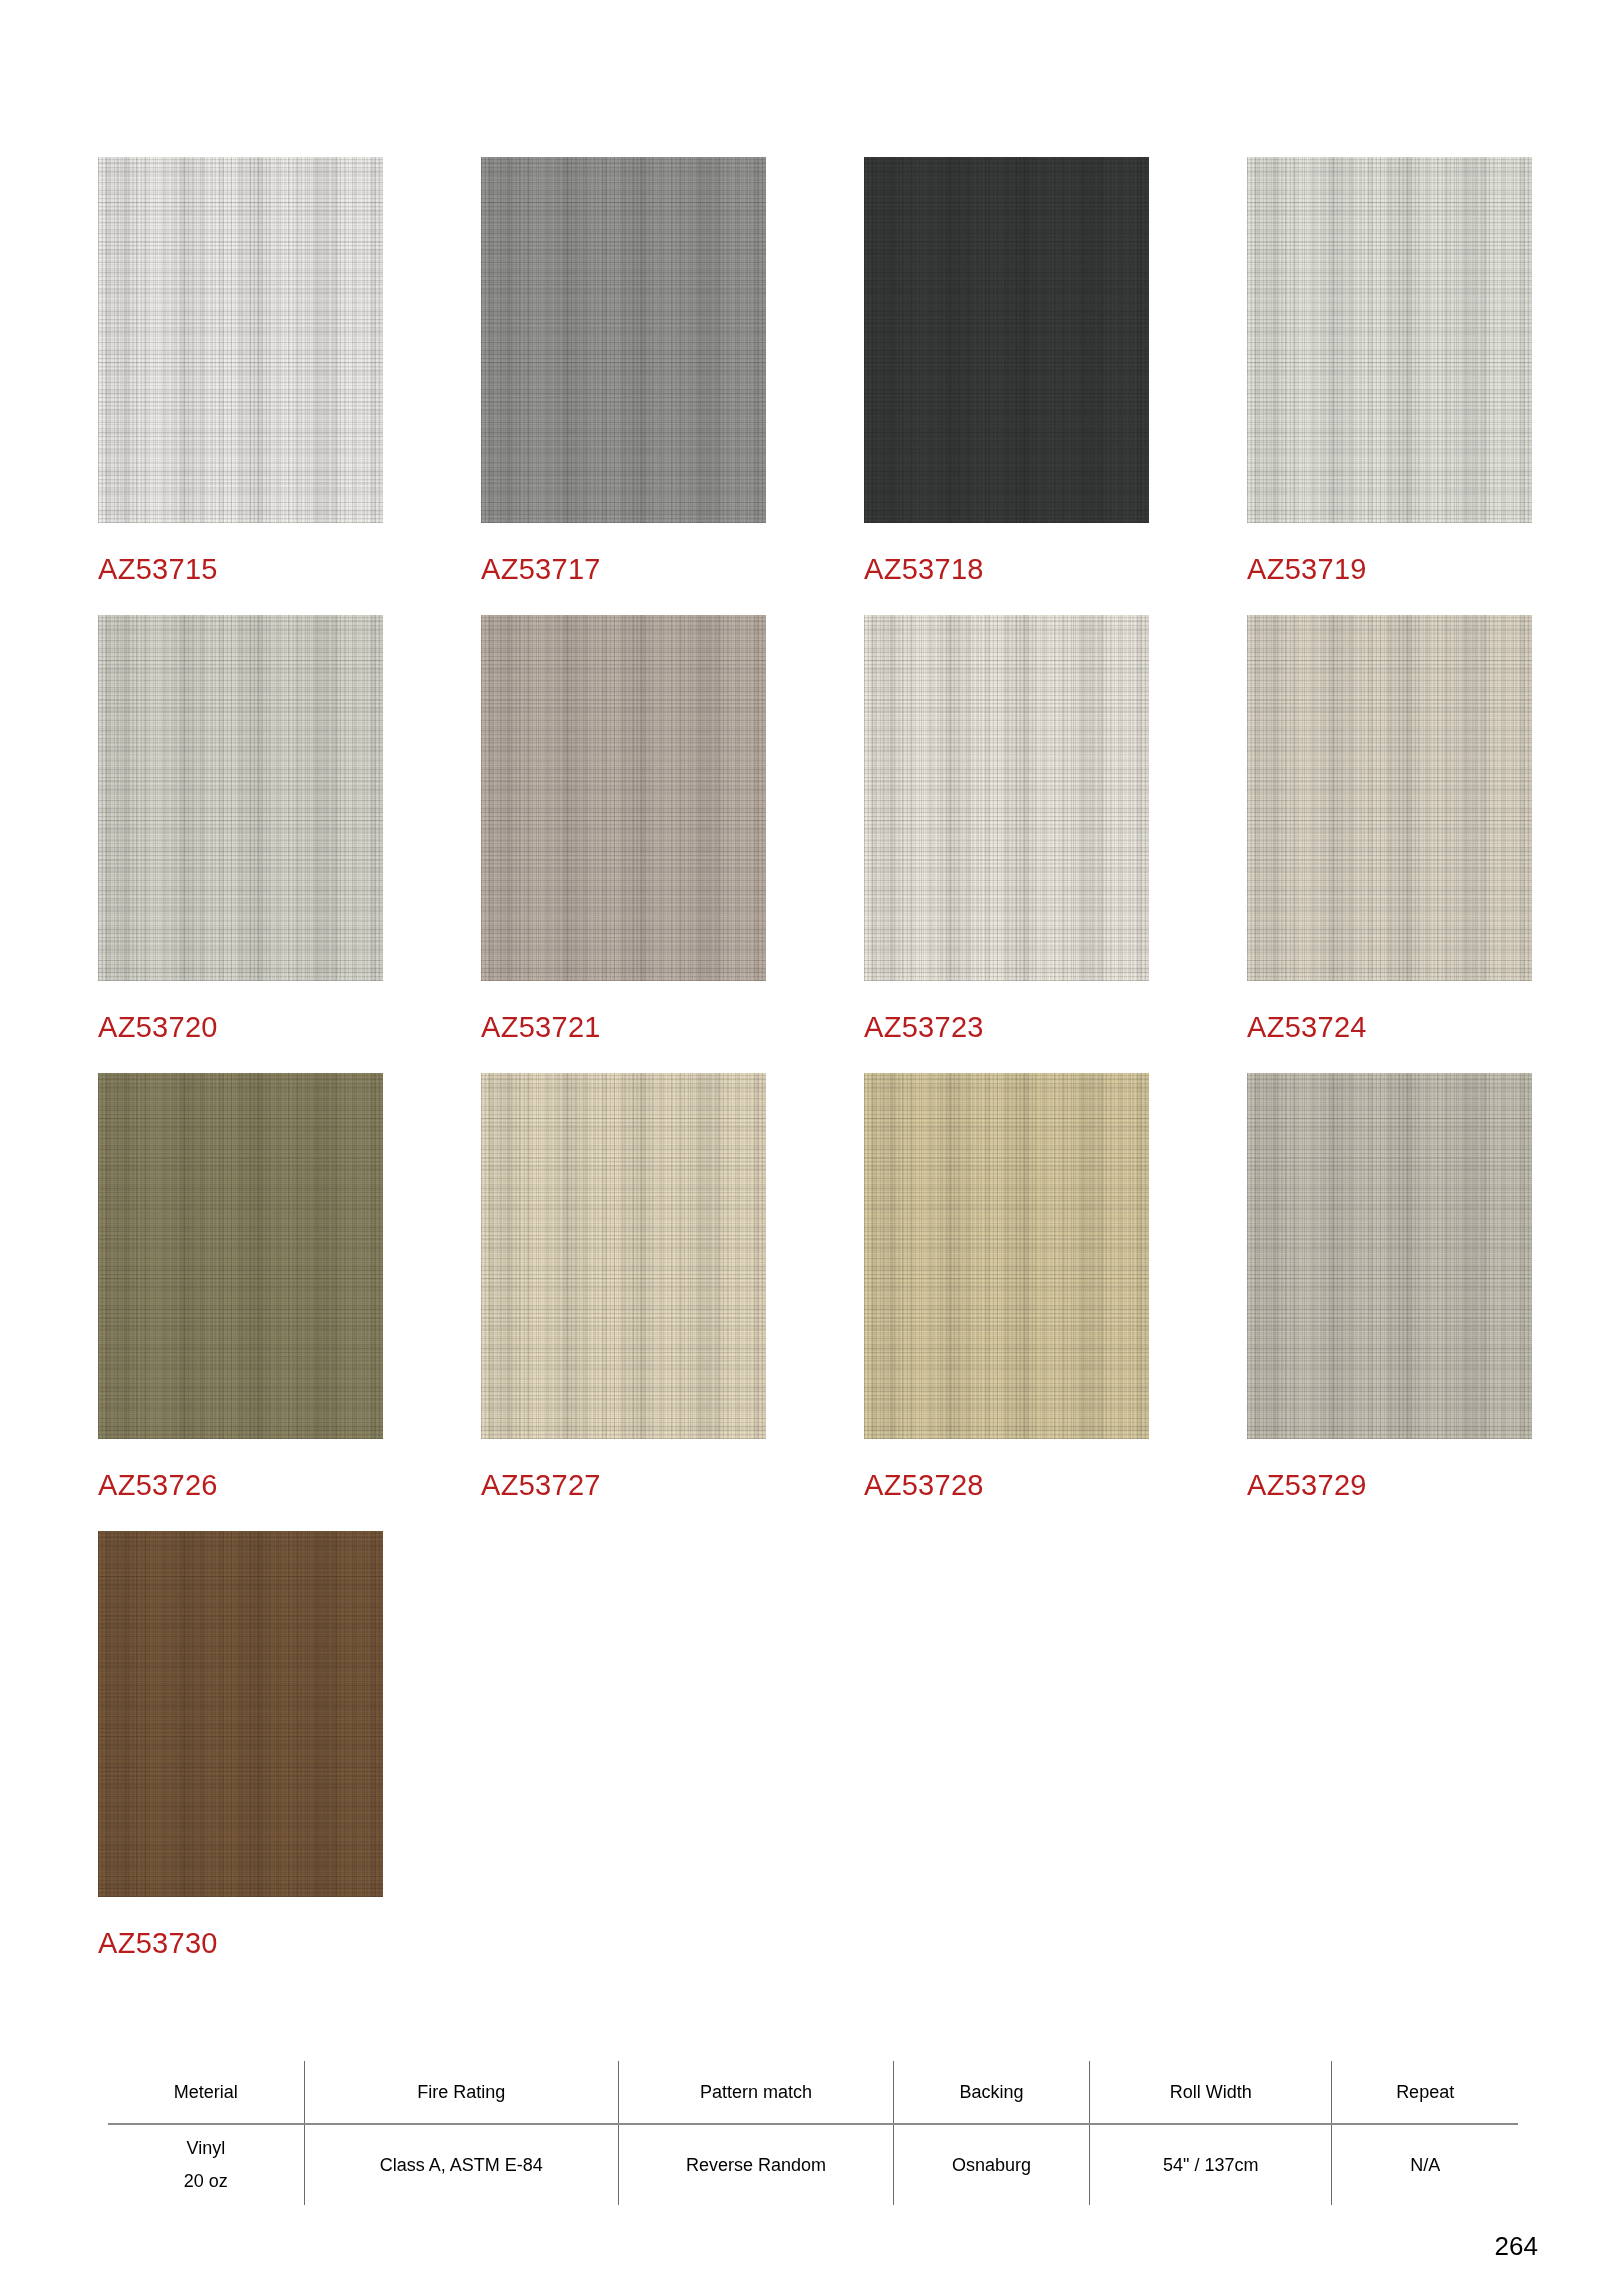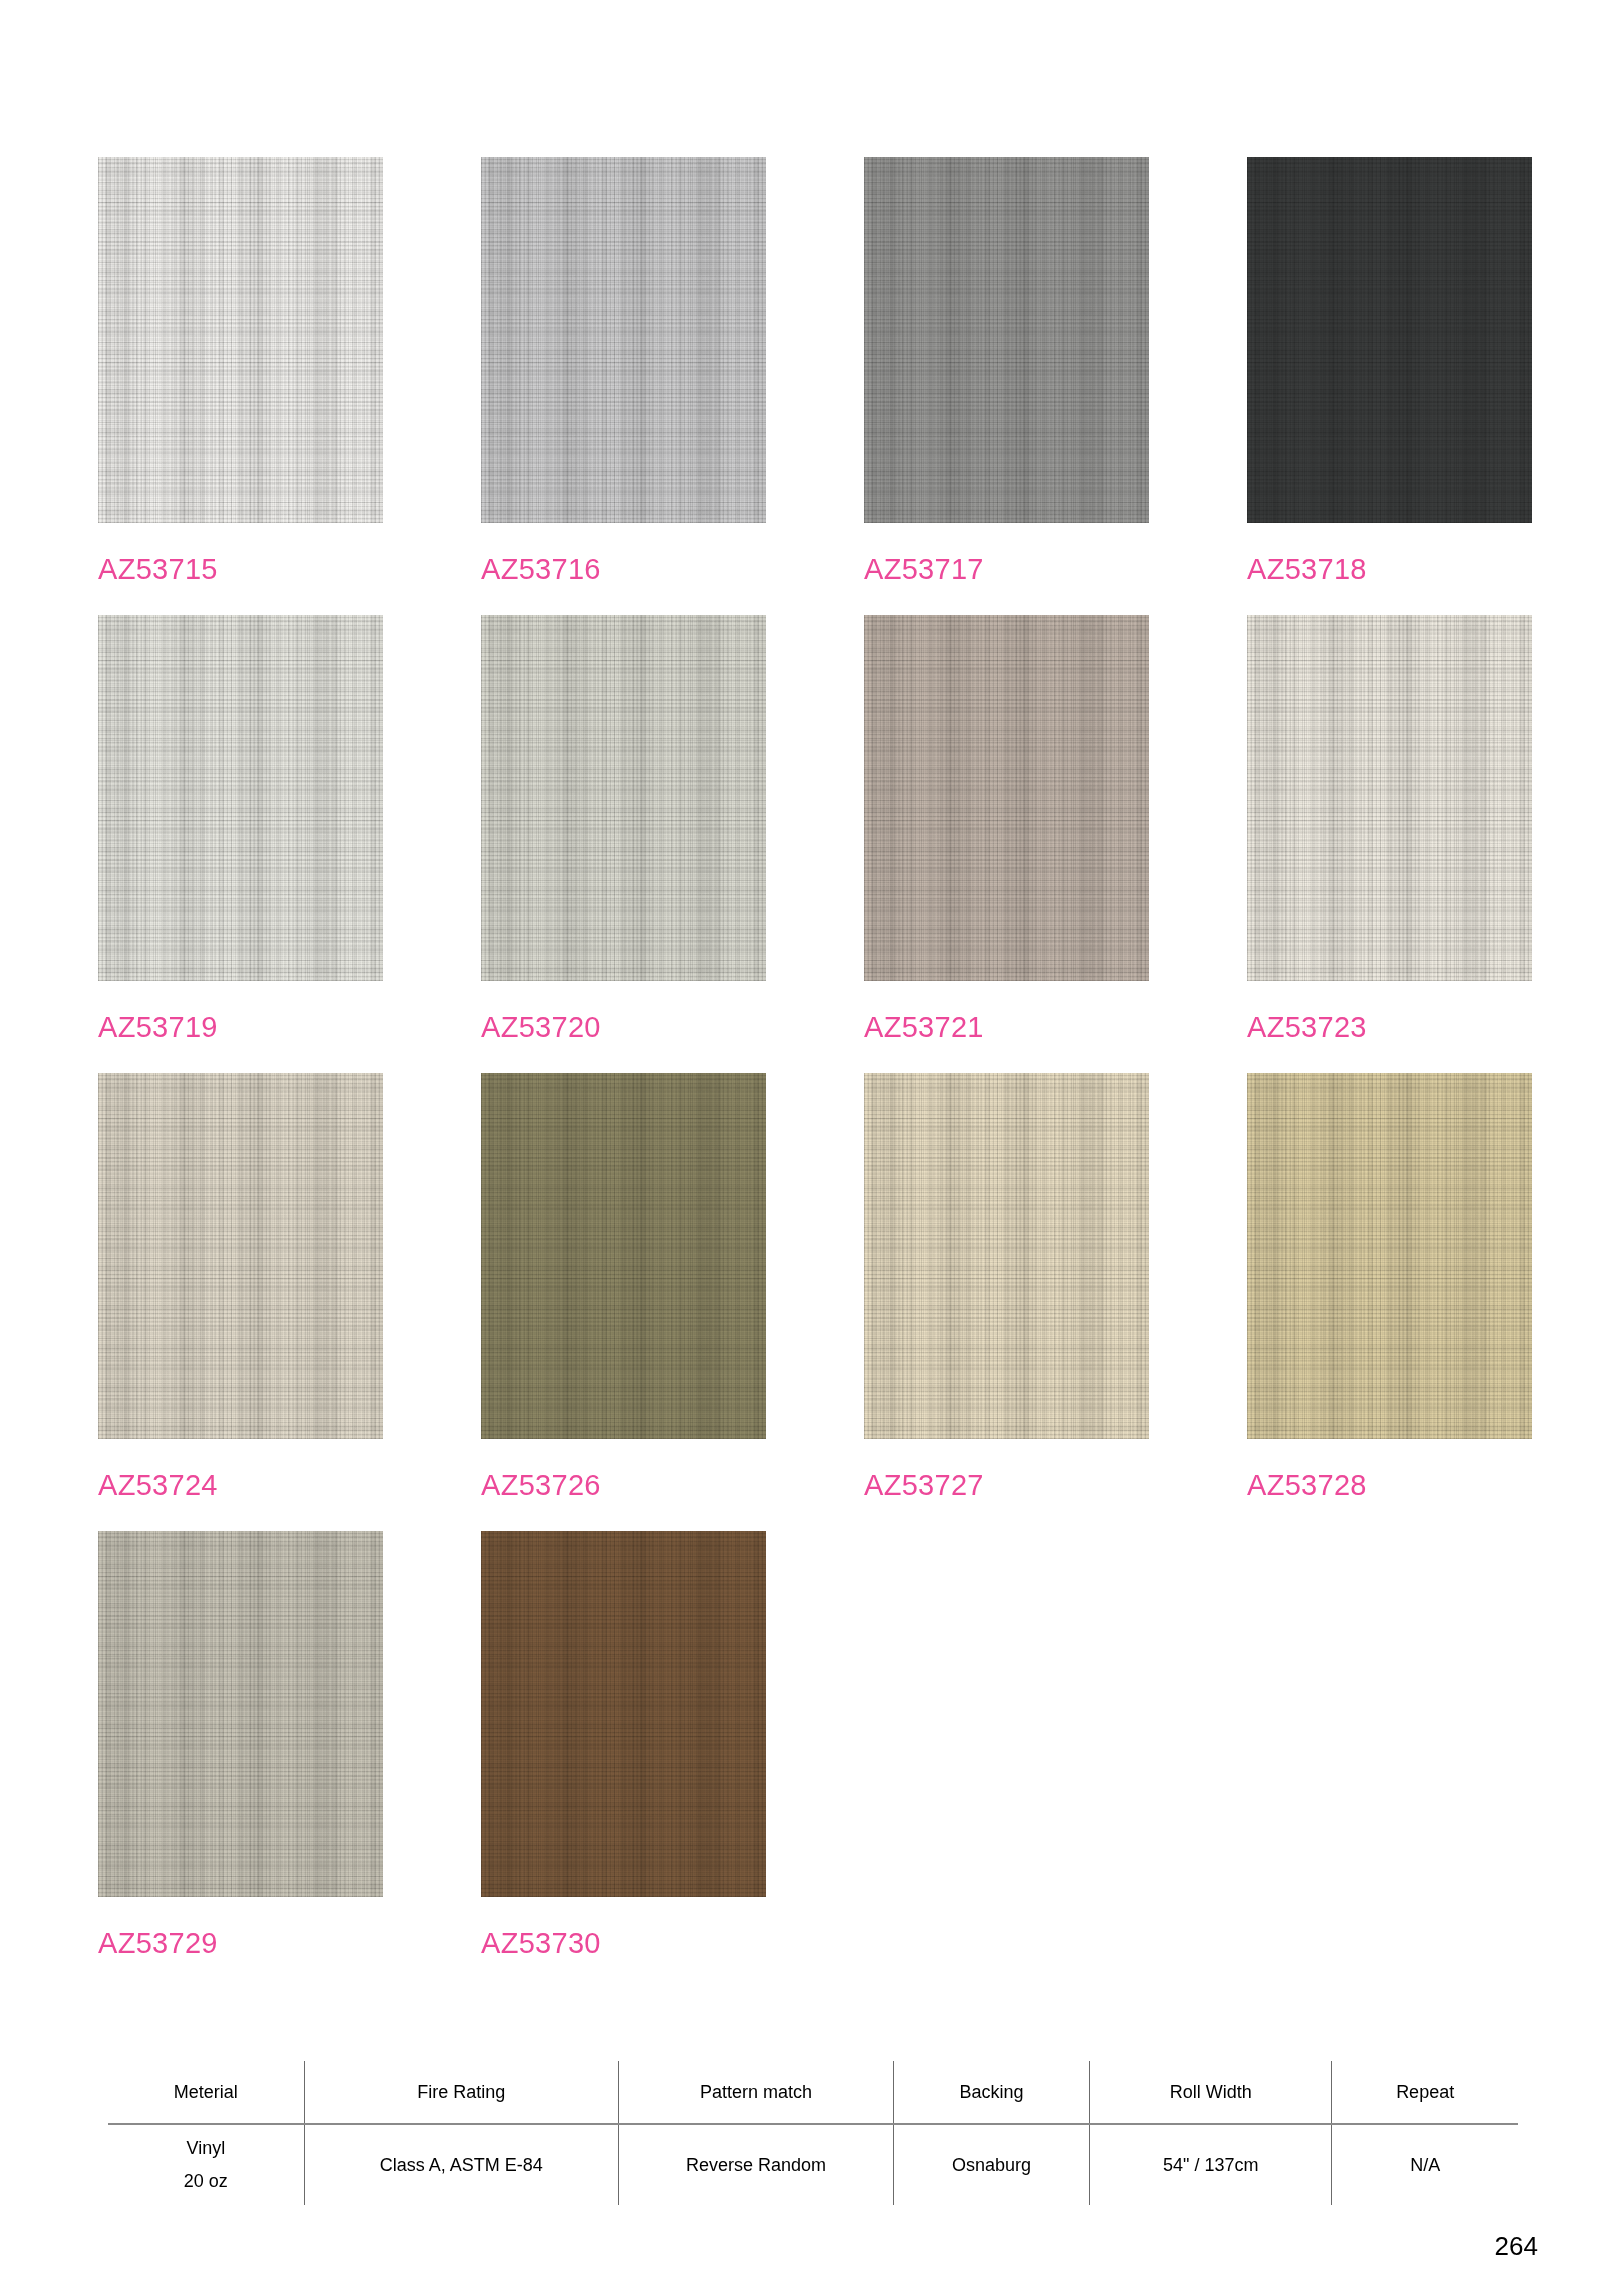--- a/index.html
+++ b/index.html
@@ -107,21 +107,21 @@
     mix-blend-mode:multiply;
     opacity:0.85;
   }
 
   .swatch-label {
     position:absolute;
     left:0px;
     top:395px;
     font-size:29px;
     line-height:34px;
-    color:#ec4899;
+    color:#b91c1c;
     letter-spacing:0.3px;
     white-space:nowrap;
   }
 
   
   .spec-table {
     position:absolute;
     left:108px;
     top:2061px;
     width:1410px;
@@ -179,26 +179,20 @@
 
   <div class="swatch-grid">
 
     <div class="swatch-cell">
       <div class="swatch-chip" style="background-color: rgb(242, 241, 238);">
         <div class="weave"></div>
       </div>
       <div class="swatch-label">AZ53715</div>
     </div>
 
-    <div class="swatch-cell">
-      <div class="swatch-chip" style="background-color: rgb(207, 207, 208);">
-        <div class="weave"></div>
-      </div>
-      <div class="swatch-label">AZ53716</div>
-    </div>
 
     <div class="swatch-cell">
       <div class="swatch-chip" style="background-color: rgb(154, 154, 152);">
         <div class="weave"></div>
       </div>
       <div class="swatch-label">AZ53717</div>
     </div>
 
     <div class="swatch-cell">
       <div class="swatch-chip" style="background-color: rgb(58, 60, 60);">

